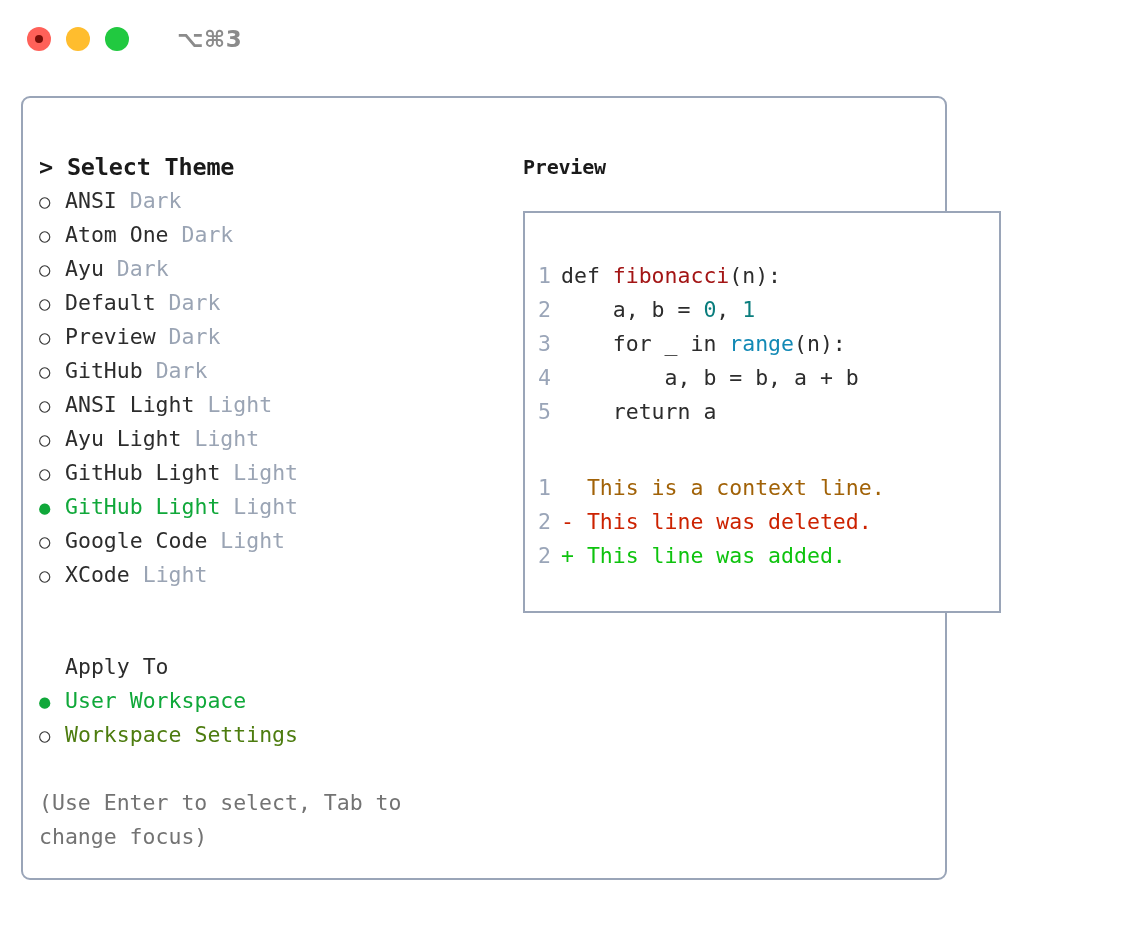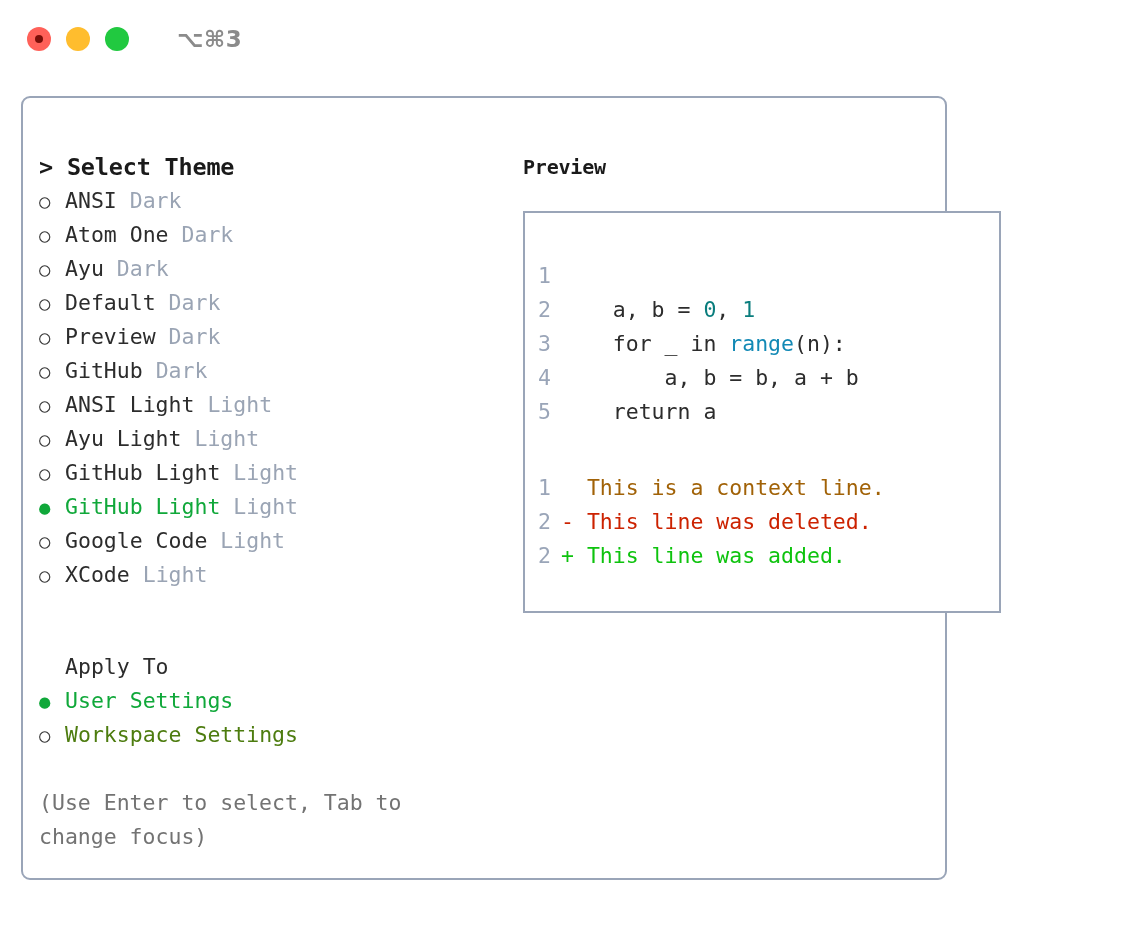--- a/index.html
+++ b/index.html
@@ -233,34 +233,34 @@
             <div class="theme-item"><span class="bullet">○</span><span class="theme-name">Ayu Light</span><span> </span><span class="theme-kind">Light</span></div>
             <div class="theme-item"><span class="bullet">○</span><span class="theme-name">GitHub Light</span><span> </span><span class="theme-kind">Light</span></div>
             <div class="theme-item selected"><span class="bullet">●</span><span class="theme-name">GitHub Light</span><span> </span><span class="theme-kind">Light</span></div>
             <div class="theme-item"><span class="bullet">○</span><span class="theme-name">Google Code</span><span> </span><span class="theme-kind">Light</span></div>
             <div class="theme-item"><span class="bullet">○</span><span class="theme-name">XCode</span><span> </span><span class="theme-kind">Light</span></div>
           </div>
 
         <div class="apply-block">
           <div class="apply-heading">Apply To</div>
           <div id="apply-list">
-              <div class="apply-item selected"><span class="bullet">●</span><span class="label">User Settings</span></div>
+              <div class="apply-item selected"><span class="bullet">●</span><span class="label">User Workspace</span></div>
               <div class="apply-item"><span class="bullet">○</span><span class="label">Workspace Settings</span></div>
             </div>
         </div>
 
         <div class="hint">(Use Enter to select, Tab to change focus)</div>
       </div>
 
       <div class="right-col">
         <div class="preview-heading">Preview</div>
 
         <div class="code-box">
           <div id="code-lines">
-              <div class="code-line"><span class="lineno">1</span></div>
+              <div class="code-line"><span class="lineno">1</span><span class="code-text"><span>def </span><span class="tok-fn">fibonacci</span><span>(n):</span></span></div>
               <div class="code-line"><span class="lineno">2</span><span class="code-text"><span>    a, b = </span><span class="tok-num">0</span><span>, </span><span class="tok-num">1</span></span></div>
               <div class="code-line"><span class="lineno">3</span><span class="code-text"><span>    for _ in </span><span class="tok-call">range</span><span>(n):</span></span></div>
               <div class="code-line"><span class="lineno">4</span><span class="code-text"><span>        a, b = b, a + b</span></span></div>
               <div class="code-line"><span class="lineno">5</span><span class="code-text"><span>    return a</span></span></div>
             </div>
           <div class="gap-row"></div>
           <div id="diff-lines">
               <div class="code-line"><span class="lineno">1</span><span class="diff-ctx">  </span><span class="diff-ctx">This is a context line.</span></div>
               <div class="code-line"><span class="lineno">2</span><span class="diff-del">- </span><span class="diff-del">This line was deleted.</span></div>
               <div class="code-line"><span class="lineno">2</span><span class="diff-add">+ </span><span class="diff-add">This line was added.</span></div>

